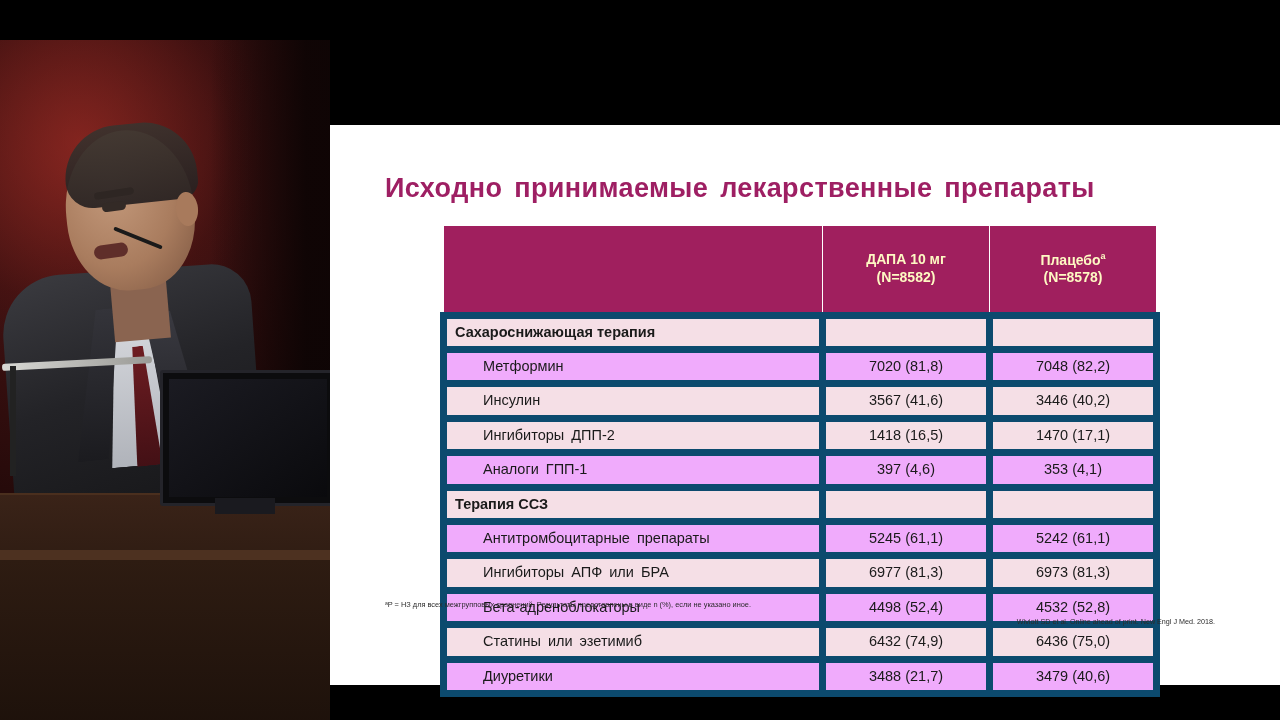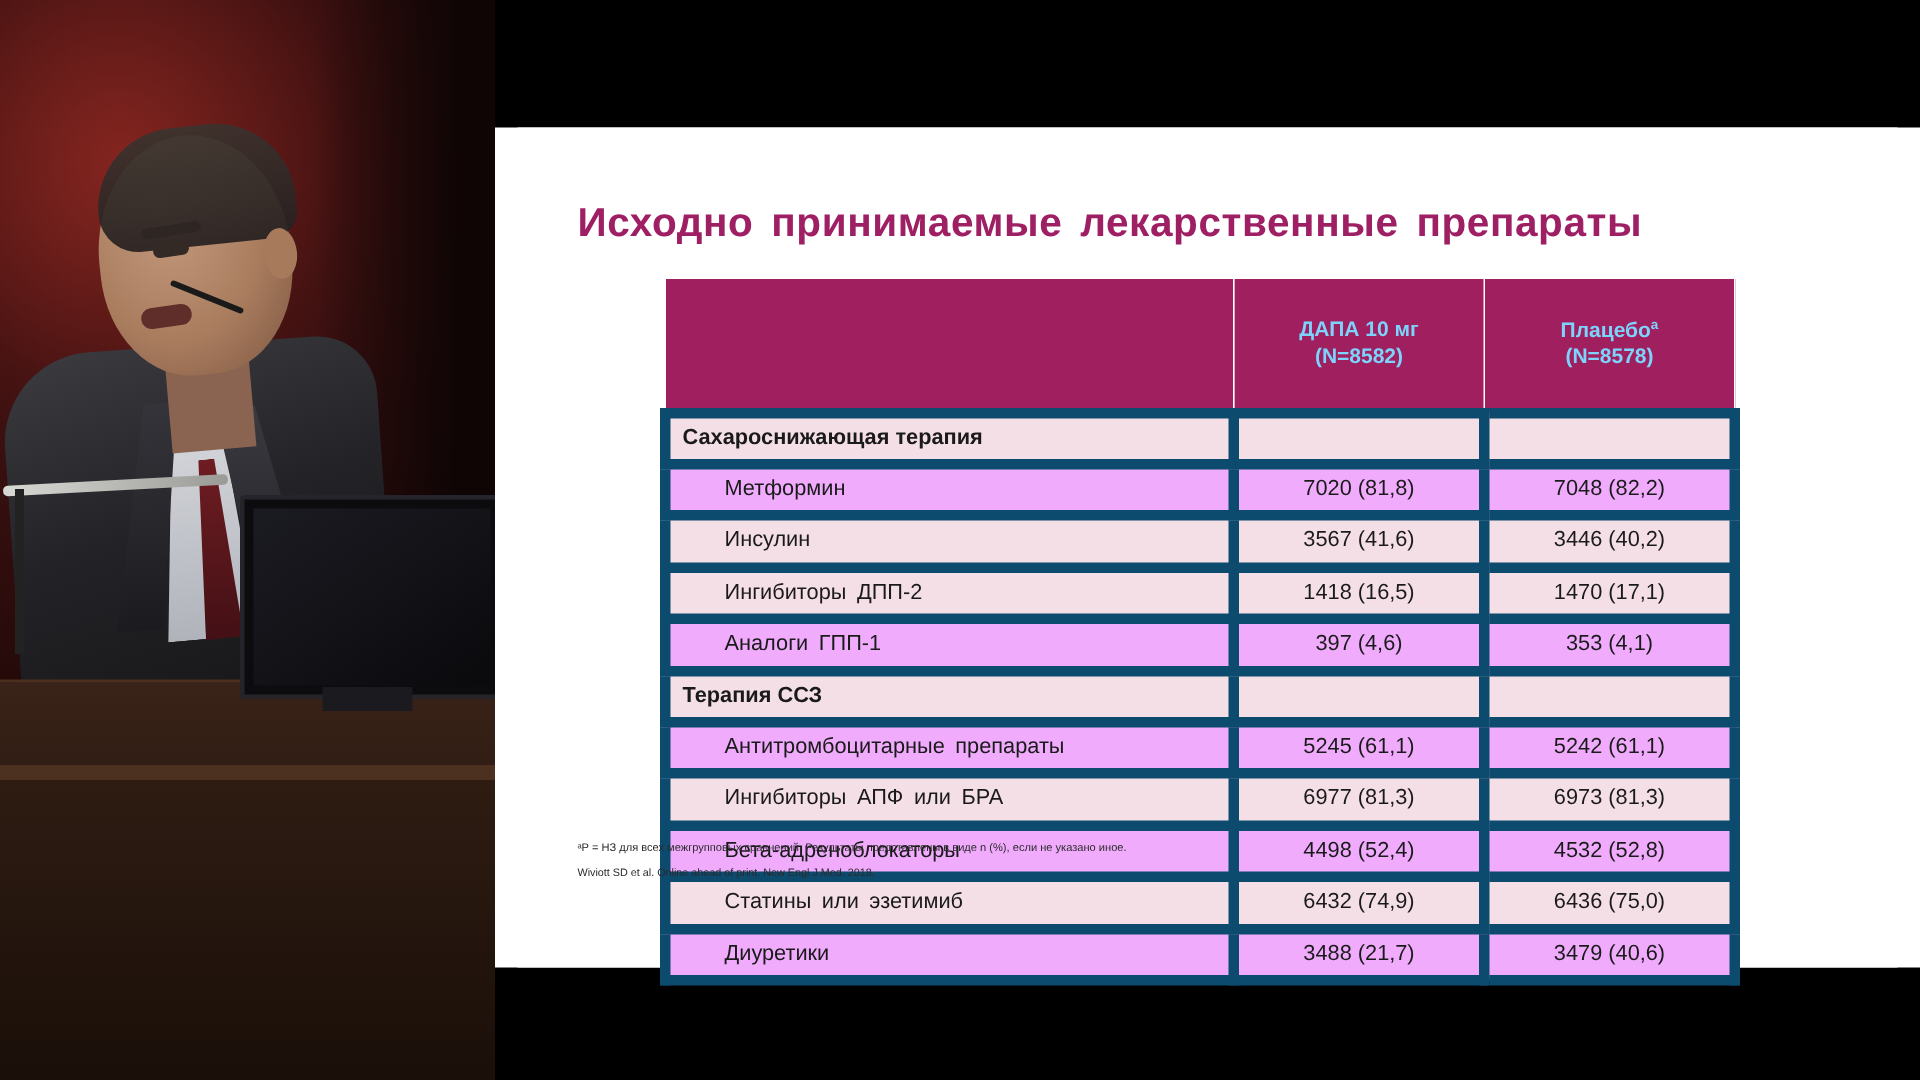--- a/index.html
+++ b/index.html
@@ -11,20 +11,21 @@
     width: 1280px;
     height: 720px;
     overflow: hidden;
     font-family: "Liberation Sans", sans-serif;
   }
   #stage {
     position: relative;
     width: 1280px;
     height: 508px;
     background: #000000;
+    margin-top: 40px;
   }
 
   
   #speaker-panel {
     position: absolute;
     left: 0;
     top: 0;
     width: 330px;
     height: 720px;
     background: #120607;
@@ -245,21 +246,21 @@
   table.data {
     position: absolute;
     left: 95px; top: 100px;
     width: 720px;
     border-collapse: collapse;
     font-size: 14.5px;
     color: #1a1a1a;
   }
   table.data th {
     background: #a01f5e;
-    color: #7dd3fc;
+    color: #fef9c3;
     font-weight: bold;
     font-size: 14px;
     padding: 25px 4px;
     text-align: center;
     border: 1px solid #ffffff;
     line-height: 1.25;
   }
   table.data th.corner {
     width: 370px;
   }
@@ -286,21 +287,21 @@
   .sup { font-size: 9px; vertical-align: super; }
 
   .footnotes {
     position: absolute;
     left: 40px; top: 475px;
     width: 830px;
     color: #2b2b2b;
   }
   .fn1 { font-size: 7.4px; line-height: 1.35; }
   .fn2 { font-size: 7.2px; line-height: 1.35; margin-top: 2px; }
-  .fn3 { font-size: 7.2px; line-height: 1.35; margin-top: 7px; }
+  .fn3 { font-size: 7.2px; line-height: 1.35; margin-top: 7px; text-align: right; }
 </style>
 </head>
 <body>
 
 <div id="stage">
 
   <div id="speaker-panel">
     <div class="room-bg"></div>
     <div class="wall-glow"></div>
     <div class="wall-dark-right"></div>

